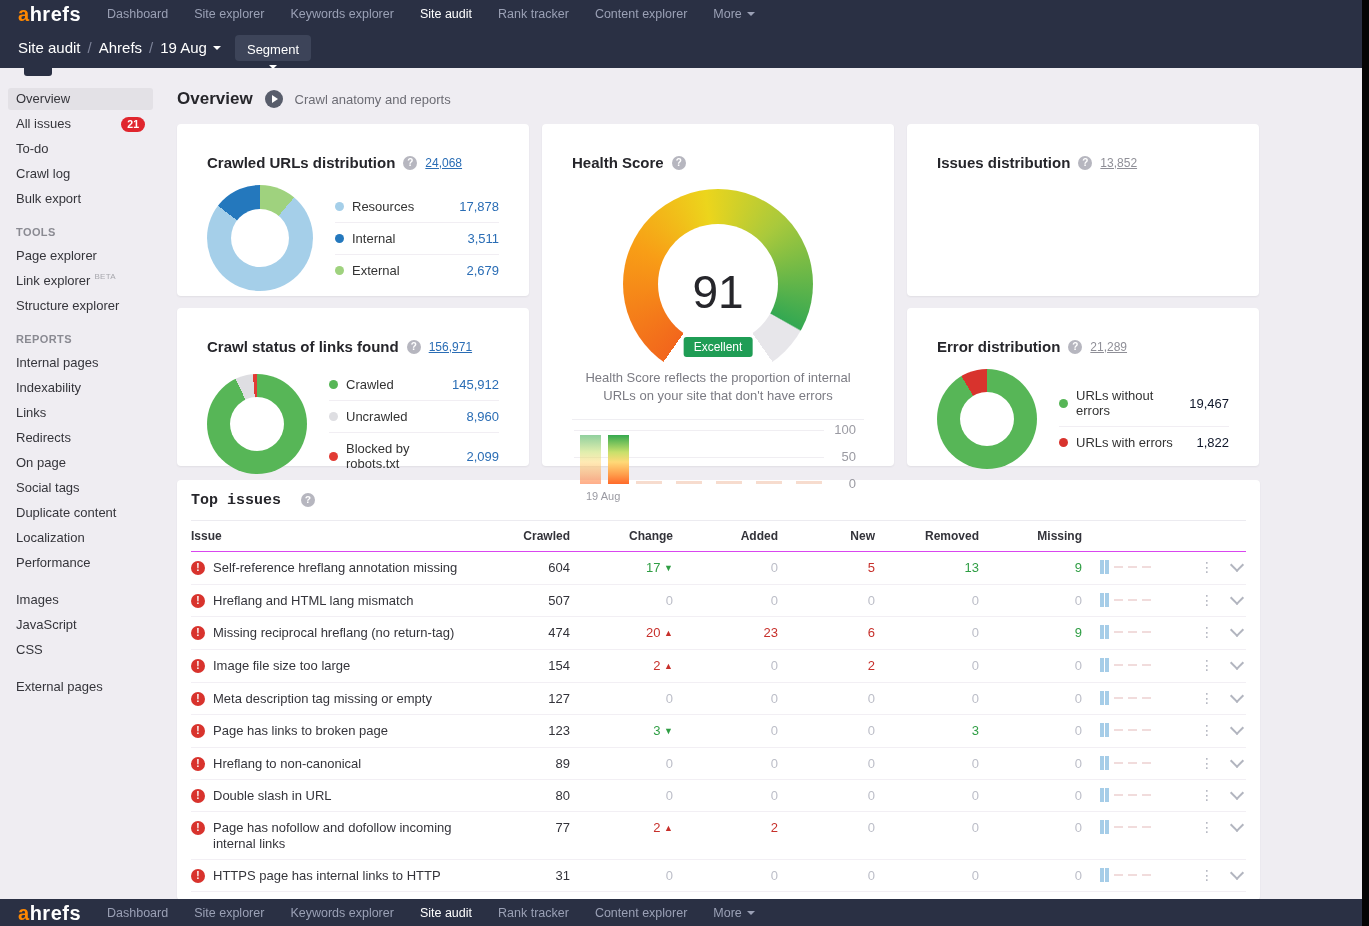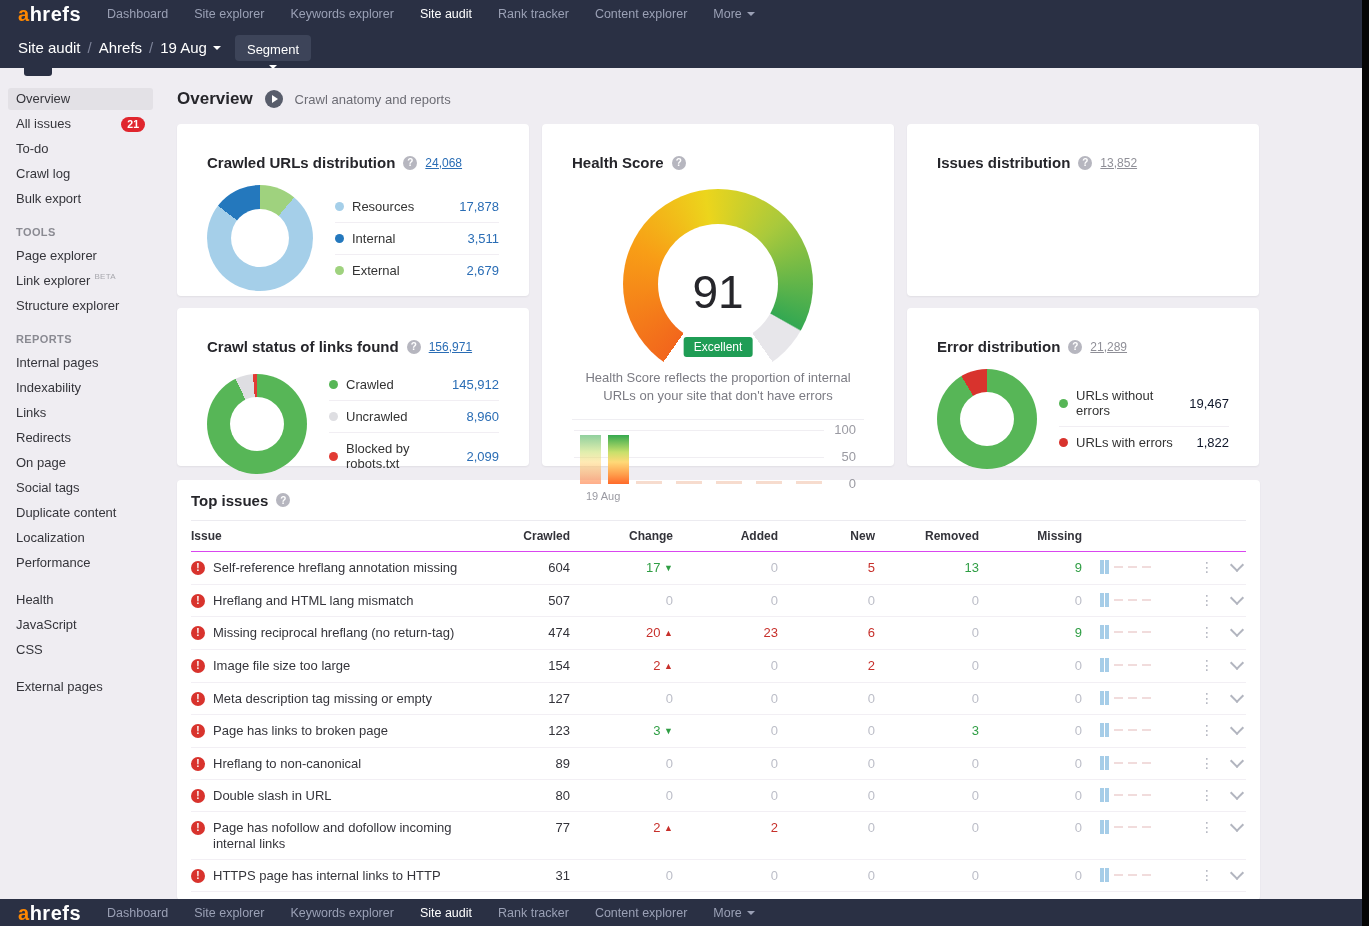--- a/index.html
+++ b/index.html
@@ -79,21 +79,21 @@
   .trend-plot{position:absolute;left:2px;right:40px;top:10px;bottom:20px;}
   .trend-grid{position:absolute;left:0;right:0;height:1px;background:#f0eef2;}
   .trend-axis{position:absolute;right:8px;font-size:13px;color:#9a9aa2;transform:translateY(-55%);}
   .trend-bar{position:absolute;bottom:0;width:21px;background:linear-gradient(#36a94f,#c8e06b 35%,#ffd977 55%,#ff9f4d 80%,#ff6a2a);}
   .trend-bar.muted{opacity:.55;}
   .trend-dashes{position:absolute;left:62px;right:0;bottom:0;height:3px;
     background:repeating-linear-gradient(90deg,#f0bfa6 0 26px,transparent 26px 40px);opacity:.55;}
   .trend-xlabel{position:absolute;left:14px;bottom:-18px;font-size:11px;color:#9a9aa2;}
   
   .issues-card{margin:14px 0 0 14px;width:1083px;height:420px;background:#fff;border-radius:4px;box-shadow:0 1px 2px rgba(40,40,60,.07);box-sizing:border-box;padding:0 14px;}
-  .issues-title-row{display:flex;align-items:center;gap:8px;height:40px;border-bottom:1px solid #ecebf0;}
+  .issues-title-row{display:flex;align-items:center;gap:20px;height:40px;border-bottom:1px solid #ecebf0;font-family:Liberation Mono, monospace;}
   .tgrid{display:grid;grid-template-columns:minmax(0,1fr) 80px 103px 105px 97px 104px 103px 85px 79px;align-items:start;}
   .thead{border-bottom:1px solid #d946ef;}
   .thead .tcell{font-size:12px;font-weight:bold;color:#33333a;padding:7px 0;}
   .trow{border-bottom:1px solid #f2eff4;}
   .tcell{font-size:13px;padding:8px 0 7px;line-height:16px;}
   .tcell.num{text-align:right;}
   .issue-cell{display:flex;gap:8px;align-items:flex-start;padding-right:24px;cursor:pointer;color:#35353b;}
   .err-icon{width:14px;height:14px;border-radius:50%;background:#d8332d;color:#fff;font-size:10px;font-weight:bold;
     display:flex;align-items:center;justify-content:center;flex:0 0 auto;margin-top:1px;}
   .v-muted{color:#bcbec8;}
@@ -195,21 +195,21 @@
         <span>Duplicate content</span>
       </div>
       <div class="side-item">
         <span>Localization</span>
       </div>
       <div class="side-item">
         <span>Performance</span>
       </div>
       <div class="side-gap"></div>
       <div class="side-item">
-        <span>Health</span>
+        <span>Images</span>
       </div>
       <div class="side-item">
         <span>JavaScript</span>
       </div>
       <div class="side-item">
         <span>CSS</span>
       </div>
       <div class="side-gap"></div>
       <div class="side-item">
         <span>External pages</span>

